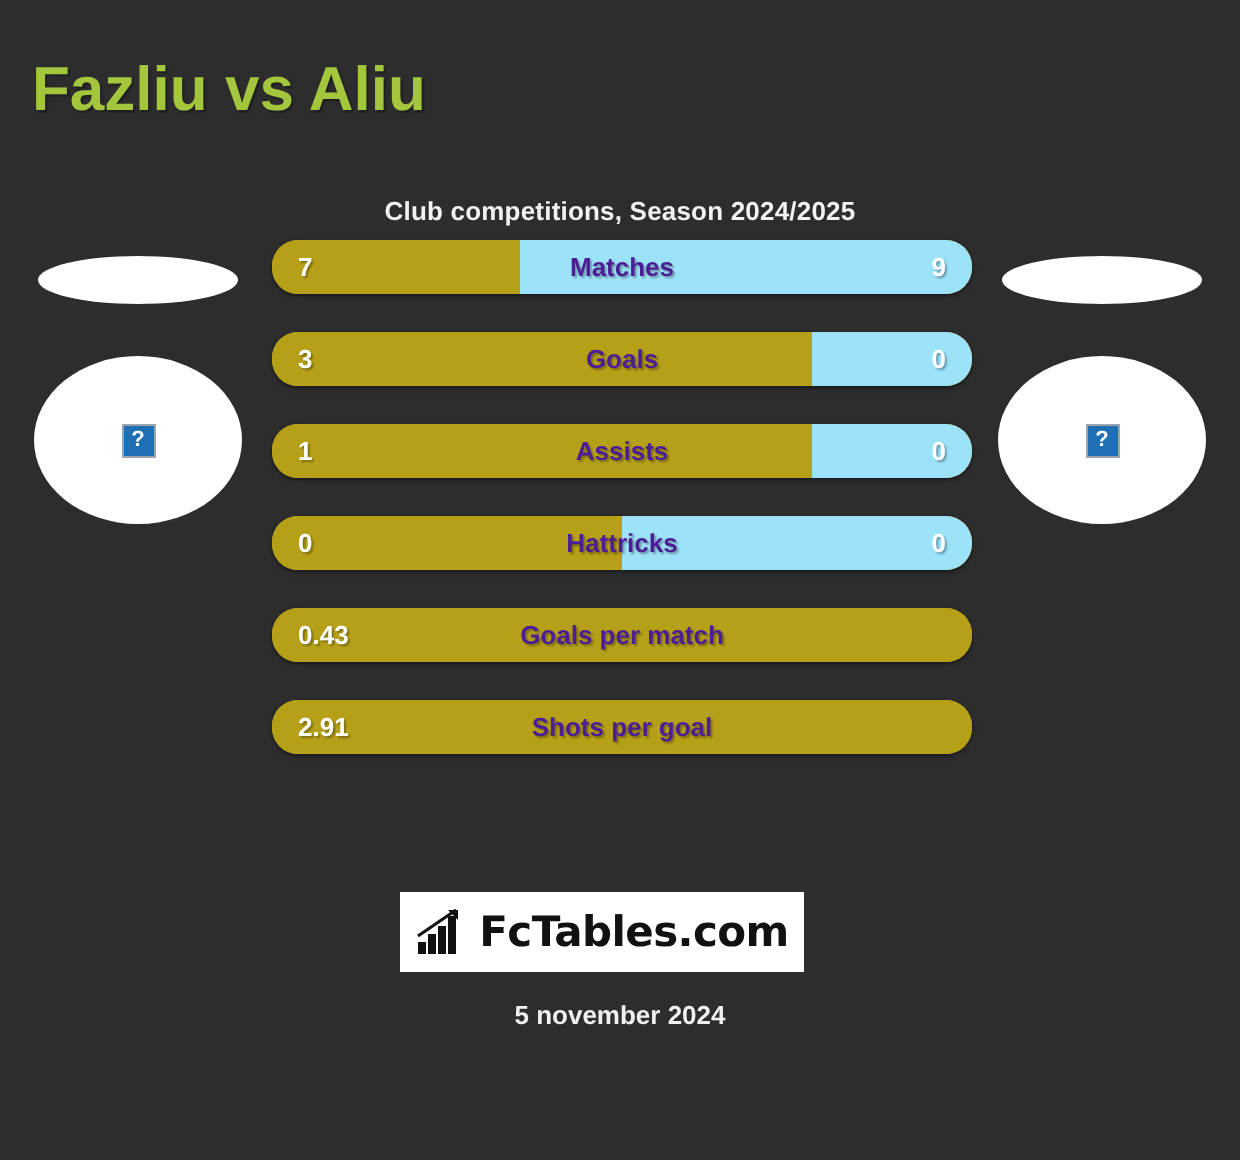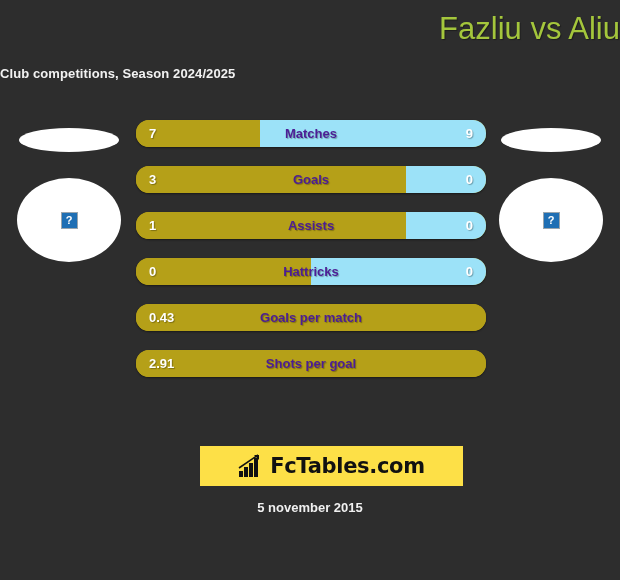--- a/index.html
+++ b/index.html
@@ -10,31 +10,32 @@
     width: 620px;
     height: 580px;
     background: #2d2d2d;
     font-family: "Liberation Sans", sans-serif;
     overflow: hidden;
     position: relative;
   }
 
   
   .page-title {
-    text-align: right;
+    text-align: left;
     color: #a4c63c;
     font-size: 31px;
-    font-weight: normal;
+    font-weight: bold;
     letter-spacing: 0px;
-    margin: 0;
+    margin: 16px;
     padding-top: 12px;
     line-height: 34px;
     text-shadow: 1px 1px 1px rgba(0,0,0,0.35);
   }
   .page-subtitle {
+    text-align: center;
     color: #f2f2f2;
     font-size: 13px;
     font-weight: bold;
     margin: 0;
     padding-top: 20px;
     letter-spacing: 0.1px;
   }
 
   
   .compare-area {
@@ -142,23 +143,23 @@
     z-index: 3;
   }
   .stat-value.left  { left: 13px; }
   .stat-value.right { right: 13px; }
 
   
   .logo-box {
     position: absolute;
     top: 446px;
     left: 200px;
-    width: 263px;
+    width: 202px;
     height: 40px;
-    background: #fde047;
+    background: #ffffff;
     display: flex;
     align-items: center;
     justify-content: center;
     gap: 6px;
   }
   .logo-chart-icon {
     display: block;
   }
   .logo-text {
     color: #111111;
@@ -247,13 +248,13 @@
     <rect x="1" y="17" width="4" height="6" fill="#111111"></rect>
     <rect x="6" y="13" width="4" height="10" fill="#111111"></rect>
     <rect x="11" y="9" width="4" height="14" fill="#111111"></rect>
     <rect x="16" y="4" width="4" height="19" fill="#111111"></rect>
     <path d="M1 14 L20 1" stroke="#111111" stroke-width="1.6" fill="none"></path>
     <path d="M16 1 L21 1 L21 6 Z" fill="#111111"></path>
   </svg>
   <span class="logo-text">FcTables.com</span>
 </div>
 
-<div class="footer-date">5 november 2015</div>
+<div class="footer-date">5 november 2024</div>
 
 </body></html>

